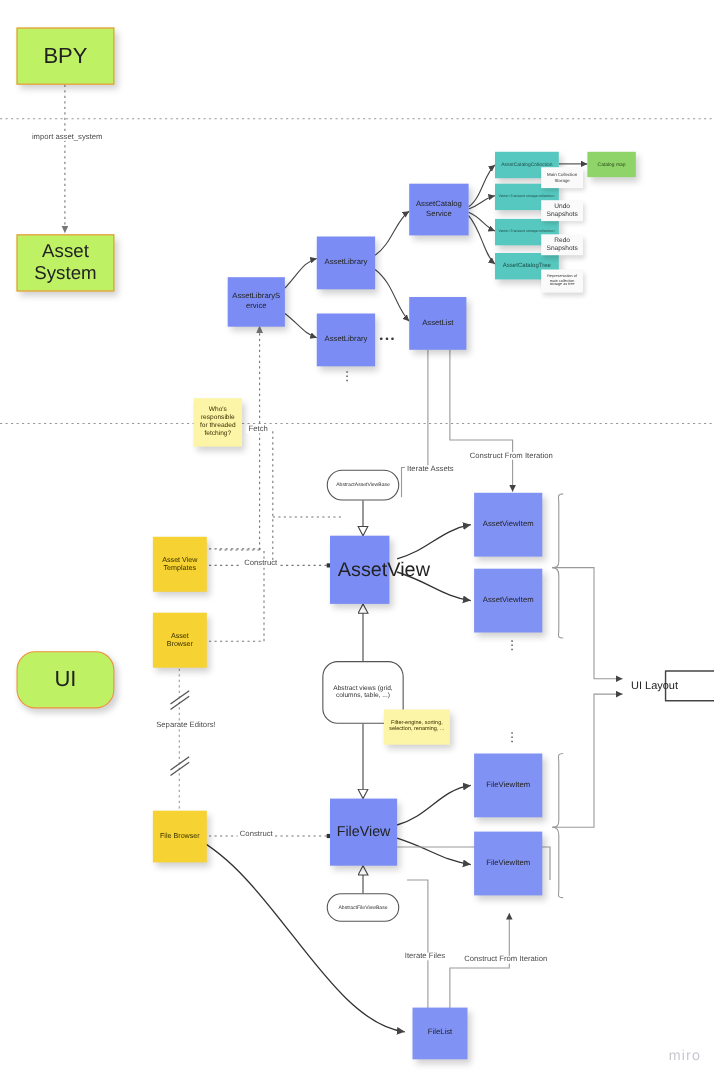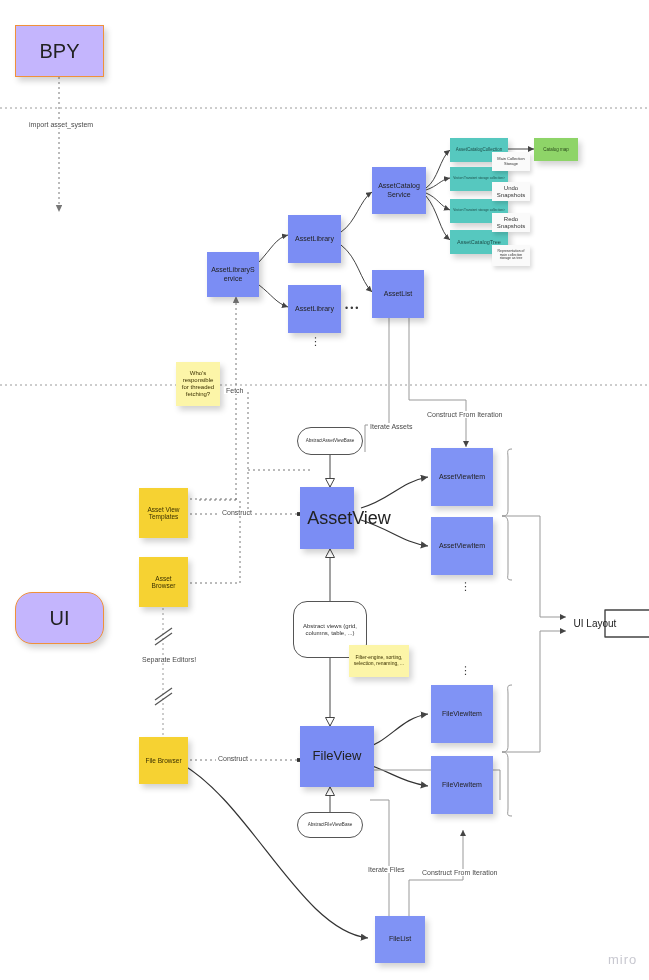--- a/index.html
+++ b/index.html
@@ -33,21 +33,21 @@
     justify-content: center;
     text-align: center;
     line-height: 1.15;
     white-space: pre-line;
     z-index: 3;
   }
   .sticky {
     box-shadow: 3px 4px 6px rgba(0,0,0,0.18);
   }
   .orange {
-    background: #c4b5fd;
+    background: #bef264;
     border: 1px solid #f0913a;
     color: #222;
   }
   .blue {
     background: #7b8df4;
     color: #222;
   }
   .blue-lite {
     background: #8093f5;
     color: #222;
@@ -193,20 +193,22 @@
     <path d="M502,752 L540,752 L540,631 L566,631" fill="none" stroke="#999" stroke-width="1" marker-end="url(#ah)"></path>
 
     <path d="M361,770 L500,770 L500,800" fill="none" stroke="#999" stroke-width="1"></path>
 
     <path d="M389,918 L389,800 L370,800" fill="none" stroke="#999" stroke-width="1"></path>
     <path d="M409,918 L409,880 L463,880 L463,830" fill="none" stroke="#999" stroke-width="1" marker-end="url(#ah)"></path>
   </svg>
 
   <div class="node sticky orange" style="left:15px; top:25px; width:89px; height:52px; font-size:20px;">BPY</div>
 
+  <div class="node sticky orange" style="left:15px; top:213px; width:89px; height:52px; font-size:17px;">Asset
+System</div>
 
   <div class="node sticky orange" style="left:15px; top:592px; width:89px; height:52px; font-size:20px;border-radius:17px;">UI</div>
 
   <div class="node sticky blue" style="left:207px; top:252px; width:52px; height:45px; font-size:7px;">AssetLibraryS
 ervice</div>
 
   <div class="node sticky blue" style="left:288px; top:215px; width:53px; height:48px; font-size:7px;">AssetLibrary</div>
 
   <div class="node sticky blue" style="left:288px; top:285px; width:53px; height:48px; font-size:7px;">AssetLibrary</div>
 
@@ -257,21 +259,21 @@
 Browser</div>
 
   <div class="node rounded" style="left:293px; top:601px; width:74px; height:57px; font-size:6px;">Abstract views (grid,
 columns, table, ...)</div>
 
   <div class="node sticky pale" style="left:349px; top:645px; width:60px; height:32px; font-size:5px;">Filter-engine, sorting,
 selection, renaming, ...</div>
 
   <div class="node sticky yellow" style="left:139px; top:737px; width:49px; height:47px; font-size:6.5px;">File Browser</div>
 
-  <div class="node sticky blue" style="left:300px; top:726px; width:74px; height:61px; font-size:13px;text-align:right;">FileView</div>
+  <div class="node sticky blue" style="left:300px; top:726px; width:61px; height:61px; font-size:13px;text-align:right;">FileView</div>
 
   <div class="node rounded" style="left:297px; top:812px; width:66px; height:26px; font-size:4.6px;">AbstractFileViewBase</div>
 
   <div class="node sticky blue-lite" style="left:431px; top:448px; width:62px; height:58px; font-size:7px;">AssetViewItem</div>
 
   <div class="node sticky blue-lite" style="left:431px; top:517px; width:62px; height:58px; font-size:7px;">AssetViewItem</div>
 
   <div class="dots" style="left:460px; top:580px;">⋮</div>
 
   <div class="dots" style="left:460px; top:664px;">⋮</div>

